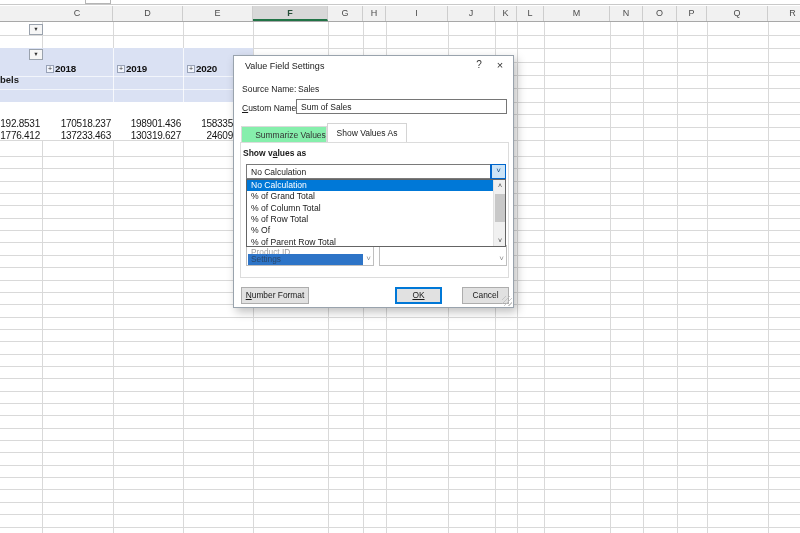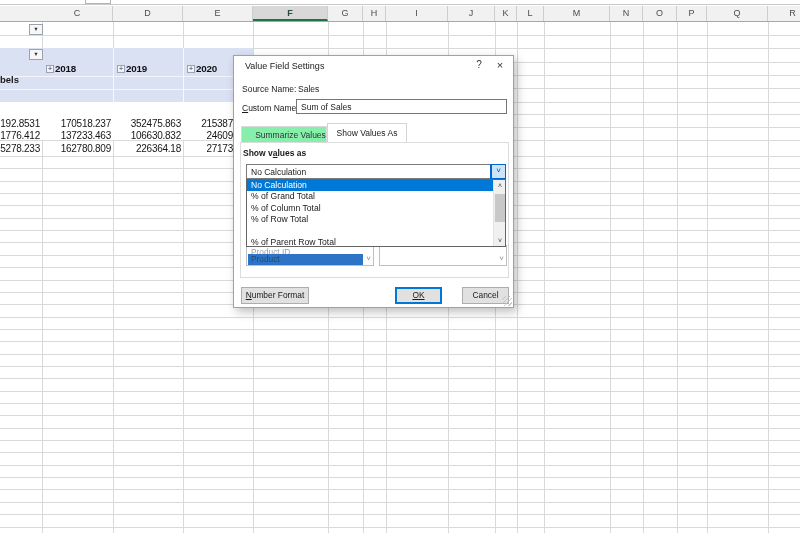--- a/index.html
+++ b/index.html
@@ -176,34 +176,28 @@
     <div class="yr" style="left:187px"><span class="expand-box">+</span><span>2020</span></div>
   </div>
   <div class="drop-btn" style="left:29px;top:48.5px">
     <span>▼</span>
   </div>
 
   <div class="pivot-body">
     <div class="prow" style="top:1.5px">
       <span class="num" style="right:213px">192.8531</span>
       <span class="num" style="right:142px">170518.237</span>
-      <span class="num" style="right:72px">352475.863</span>
-      <span class="num" style="right:20px">215387</span>
+      <span class="num" style="right:72px">198901.436</span>
+      <span class="num" style="right:20px">158335</span>
     </div>
     <div class="prow" style="top:14px">
       <span class="num" style="right:213px">1776.412</span>
       <span class="num" style="right:142px">137233.463</span>
-      <span class="num" style="right:72px">106630.832</span>
+      <span class="num" style="right:72px">130319.627</span>
       <span class="num" style="right:20px">24609</span>
-    </div>
-    <div class="prow" style="top:26.5px">
-      <span class="num" style="right:213px">5278.233</span>
-      <span class="num" style="right:142px">162780.809</span>
-      <span class="num" style="right:72px">226364.18</span>
-      <span class="num" style="right:20px">27173</span>
     </div>
   </div>
 
   <div class="dialog">
     <div class="dlg-title">Value Field Settings</div>
     <div class="dlg-help">?</div>
     <div class="dlg-close">×</div>
 
     <span class="lbl" style="left:8px;top:28px">Source Name:</span>
     <span class="lbl" style="left:64px;top:28px">Sales</span>
@@ -217,32 +211,33 @@
 
     <div class="sva-label"><span>Show v</span><u>a</u><span>lues as</span></div>
 
     <div class="combo">
       <span class="combo-text">No Calculation</span>
       <span class="combo-btn">˅</span>
     </div>
 
     <div class="base-combo base-left">
       <span class="base-ghost">Product ID</span>
-      <span class="base-sel">Product</span>
+      <span class="base-sel">Settings</span>
       <span class="base-chev">˅</span>
     </div>
     <div class="base-combo base-right">
       <span class="base-chev">˅</span>
     </div>
 
     <div class="ddlist">
       <div class="dditem sel" style="top:0px">No Calculation</div>
       <div class="dditem" style="top:11.3px">% of Grand Total</div>
       <div class="dditem" style="top:33.9px">% of Row Total</div>
       <div class="dditem" style="top:22.6px">% of Column Total</div>
+      <div class="dditem" style="top:45.2px">% Of</div>
       <div class="dditem" style="top:56.5px">% of Parent Row Total</div>
       <div class="ddscroll">
         <span class="sb-arrow" style="top:0">˄</span>
         <span class="sb-thumb"></span>
         <span class="sb-arrow" style="bottom:0">˅</span>
       </div>
     </div>
 
     <div class="btn btn-nf"><u>N</u><span>umber Format</span></div>
     <div class="btn btn-ok">OK</div>

